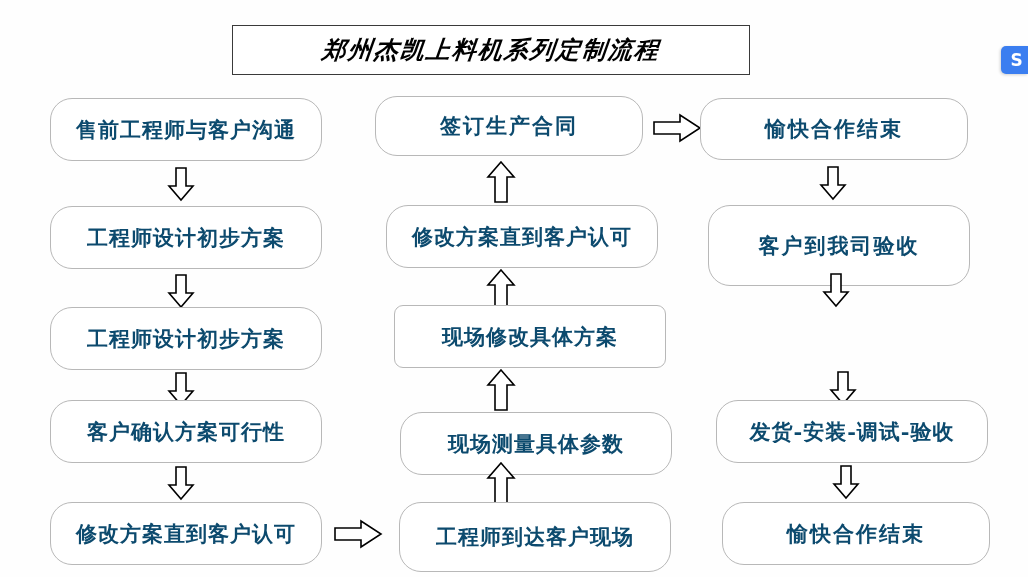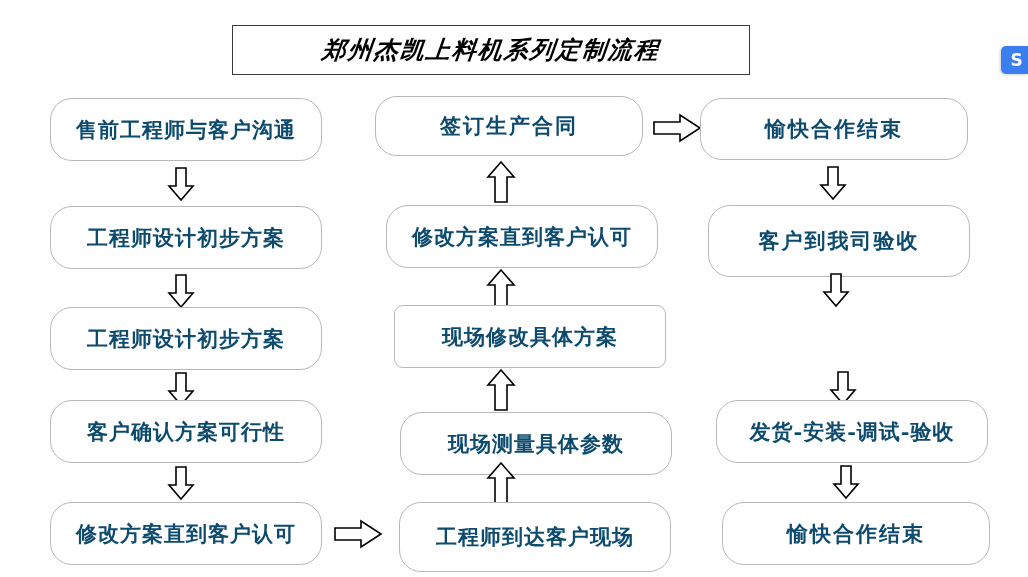--- a/index.html
+++ b/index.html
@@ -197,21 +197,21 @@
   <div class="node narrow" style="left:700px; top:98px;  width:268px; height:62px;">
     <span class="node-label">愉快合作结束</span>
   </div>
 
   <div class="arrow" style="left:815px; top:165px;">
     <svg width="36" height="36" viewBox="0 0 36 36">
       <polygon points="13,2 23,2 23,20 30,20 18,34 6,20 13,20" fill="#ffffff" stroke="#000000" stroke-width="1.6" stroke-linejoin="miter"></polygon>
     </svg>
   </div>
 
-  <div class="node narrow" style="left:708px; top:205px; width:262px; height:72px;">
+  <div class="node narrow" style="left:708px; top:205px; width:262px; height:81px;">
     <span class="node-label">客户到我司验收</span>
   </div>
 
   <div class="arrow" style="left:818px; top:272px;">
     <svg width="36" height="36" viewBox="0 0 36 36">
       <polygon points="13,2 23,2 23,20 30,20 18,34 6,20 13,20" fill="#ffffff" stroke="#000000" stroke-width="1.6" stroke-linejoin="miter"></polygon>
     </svg>
   </div>
 
 

